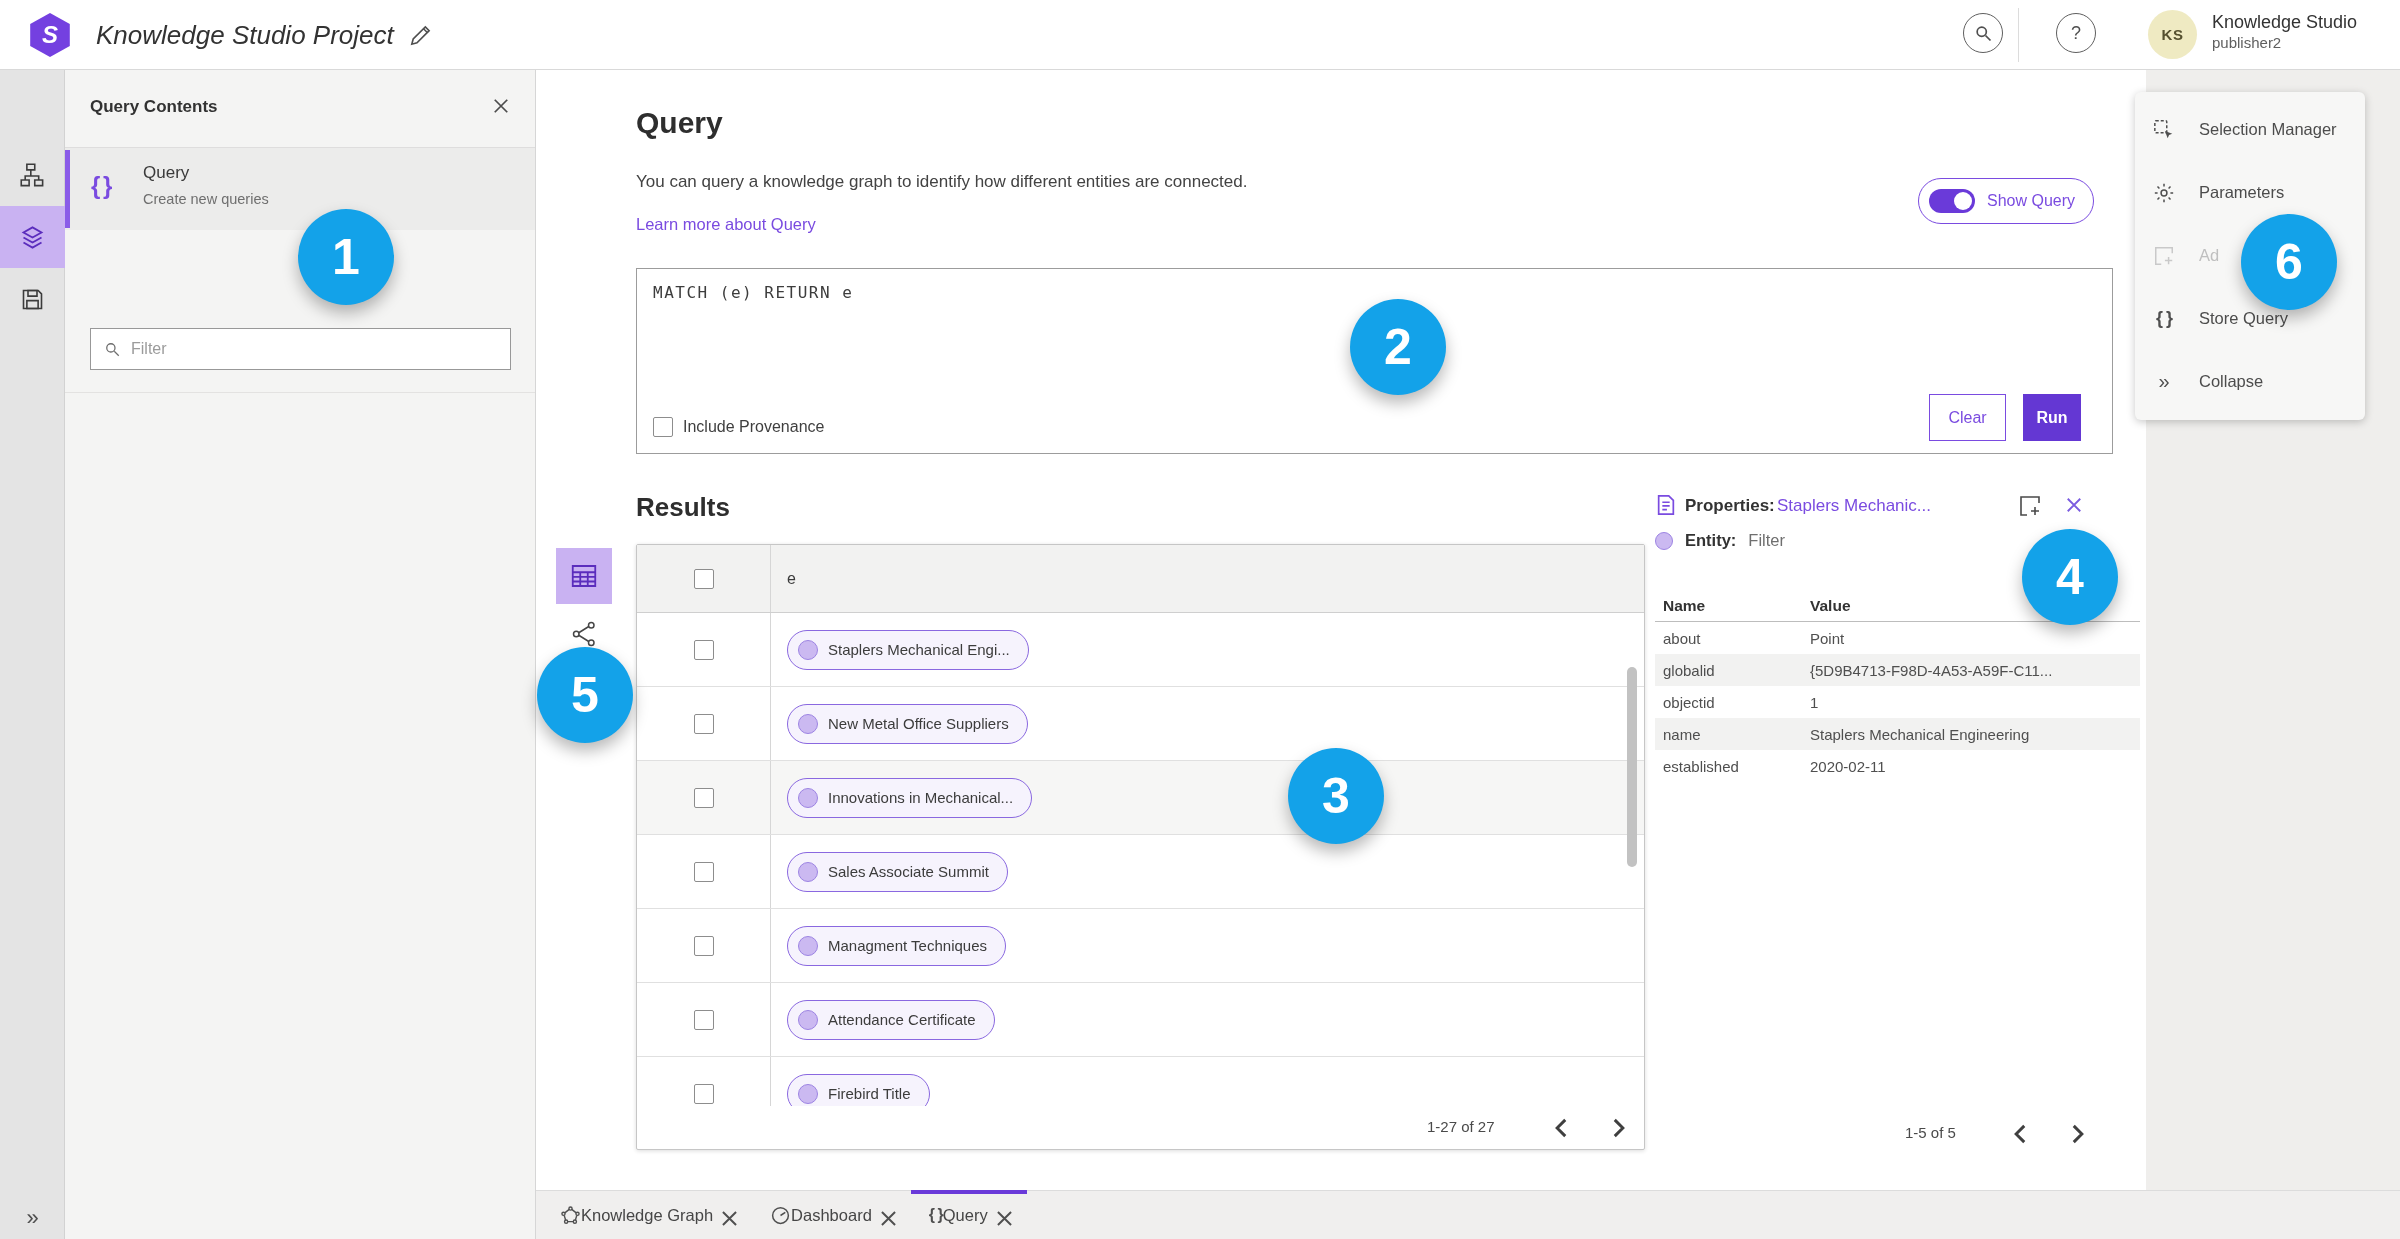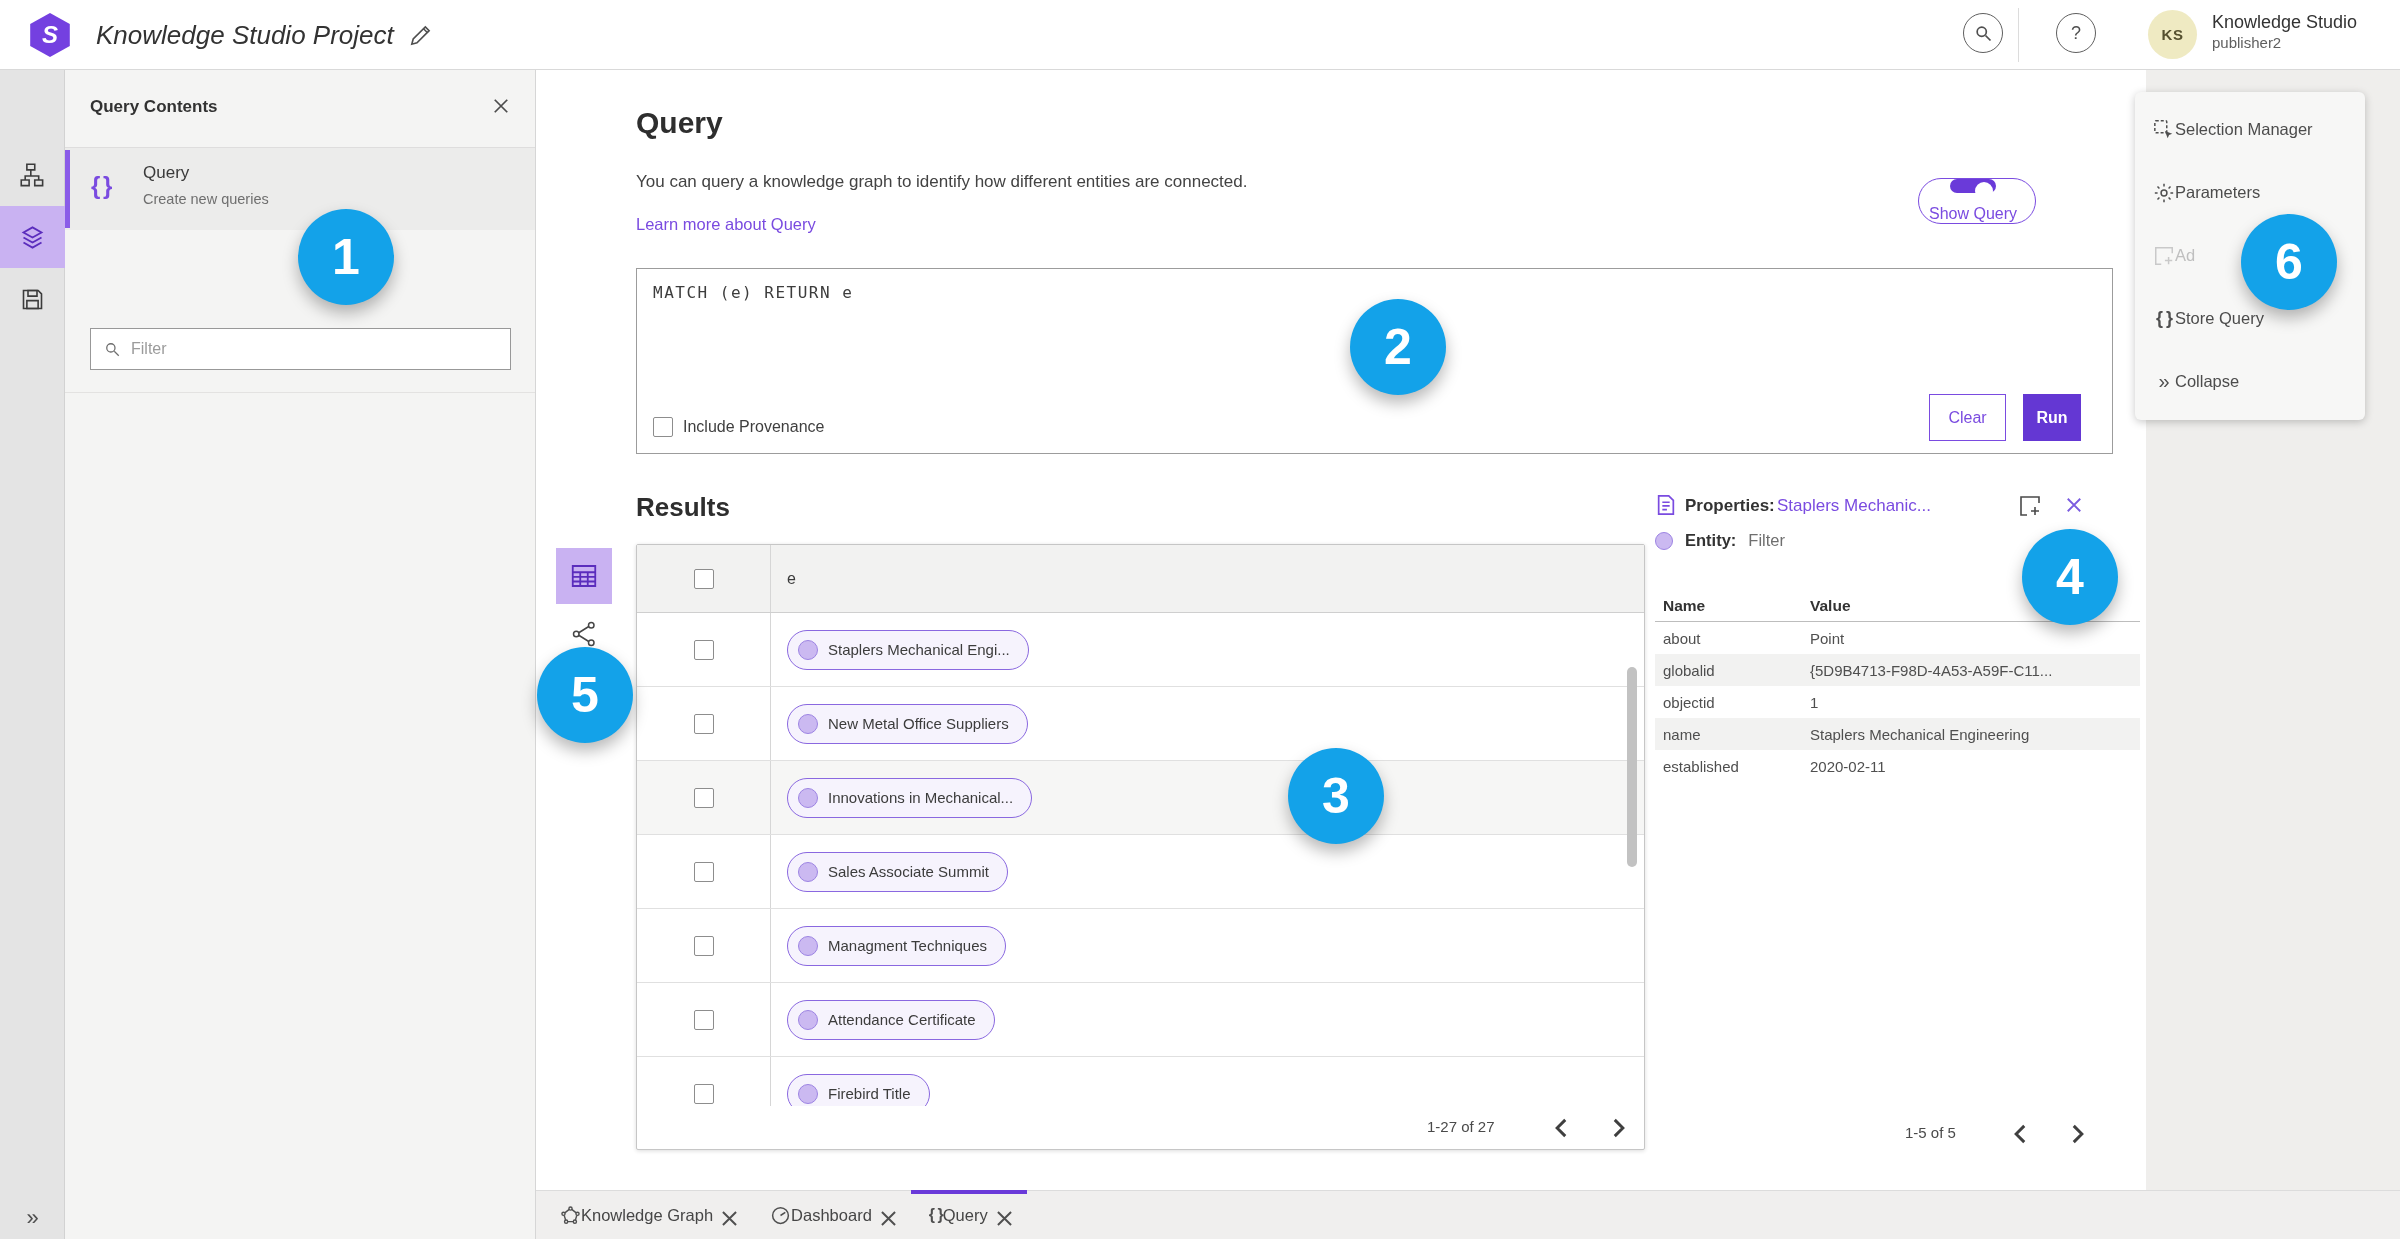--- a/index.html
+++ b/index.html
@@ -56,21 +56,21 @@
   .qc-div2 { position:absolute; left:0; top:322px; width:100%; height:1px; background:#e3e2e1; }
 
   
   .main { position:absolute; left:536px; top:70px; width:1610px; height:1120px; background:#ffffff; z-index:3; }
 
   .q-title { position:absolute; left:636px; top:106px; font-size:30px; font-weight:700; color:#2e2e2e; z-index:6; }
   .q-desc { position:absolute; left:636px; top:172px; font-size:17px; color:#434343; z-index:6; }
   .q-link { position:absolute; left:636px; top:215px; font-size:16.5px; color:#7a4be0; cursor:pointer; z-index:6; }
 
   .show-toggle { position:absolute; left:1918px; top:178px; height:46px; border:1.5px solid #7a4be0; border-radius:23px;
-                 display:flex; align-items:center; gap:12px; padding:0 18px 0 10px; background:#fff; z-index:6;flex-direction:column; }
+                 display:flex; align-items:center; gap:12px; padding:0 18px 0 10px; background:#fff; z-index:6; }
   .tg-track { position:relative; width:46px; height:24px; border-radius:12px; background:#6a3ad9; }
   .tg-knob { position:absolute; right:3px; top:3px; width:18px; height:18px; border-radius:50%; background:#fff; }
   .tg-label { font-size:16px; color:#7a4be0; }
 
   .editor { position:absolute; left:636px; top:268px; width:1477px; height:186px; border:1px solid #9c9c9c; background:#fff; z-index:6; }
   .code { position:absolute; left:16px; top:14px; font-family:"DejaVu Sans Mono", monospace; font-size:16px; letter-spacing:1.5px; color:#3d3d3d; }
   .prov { position:absolute; left:16px; bottom:16px; display:flex; align-items:center; gap:10px; }
   .checkbox { width:20px; height:20px; border:1.5px solid #8d8d8d; border-radius:2px; background:#fff; display:inline-block; flex:none; }
   .prov-label { font-size:16px; color:#3f3f3f; }
   .clear-btn { position:absolute; right:106px; bottom:12px; width:77px; height:47px; background:#fff; border:1.5px solid #7a4be0;
@@ -125,21 +125,21 @@
   .pt-name { width:155px; padding-left:8px; font-size:15px; color:#4f4f4f; flex:none; }
   .pt-value { flex:1; font-size:15px; color:#4f4f4f; white-space:nowrap; overflow:hidden; }
   .pt-head .pt-name, .pt-head .pt-value { font-weight:700; color:#333; font-size:15.5px; }
   .props-pg { position:absolute; left:1850px; top:1112px; width:270px; height:36px; z-index:6; }
   .props-pg .pg-text { left:55px; }
   .props-pg .pg-prev { left:158px; } .props-pg .pg-next { left:214px; }
 
   
   .menu-card { position:absolute; left:2135px; top:92px; width:230px; height:328px; background:#f7f7f6; border-radius:6px;
                box-shadow:0 2px 8px rgba(0,0,0,.22); z-index:6; padding-top:6px; }
-  .menu-item { height:63px; display:flex; align-items:center; padding-left:18px; font-size:16.5px; color:#4c4c4c; cursor:pointer; }
+  .menu-item { height:63px; display:flex; align-items:center; gap:24px; padding-left:18px; font-size:16.5px; color:#4c4c4c; cursor:pointer; }
   .menu-item svg { width:22px; height:22px; color:#4f4f4f; flex:none; }
   .menu-item.disabled { color:#bfbfbf; }
   .menu-item.disabled svg { color:#c9c9c9; }
   .menu-braces { font-size:18px; font-weight:700; color:#4f4f4f; width:22px; text-align:center; flex:none; }
   .menu-braces::before { content:"{ }"; letter-spacing:-1px; }
   .menu-chevrons { font-size:20px; color:#4f4f4f; width:22px; text-align:center; flex:none; }
   .menu-chevrons::before { content:"\00BB"; }
   .menu-item.disabled .ad-clip { white-space:nowrap; overflow:hidden; max-width:60px; }
 
   

